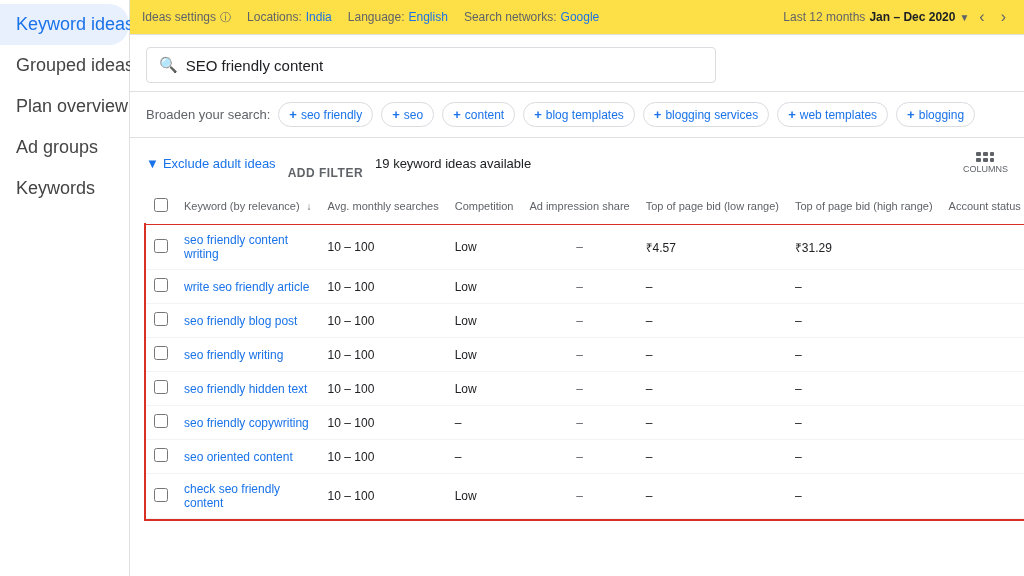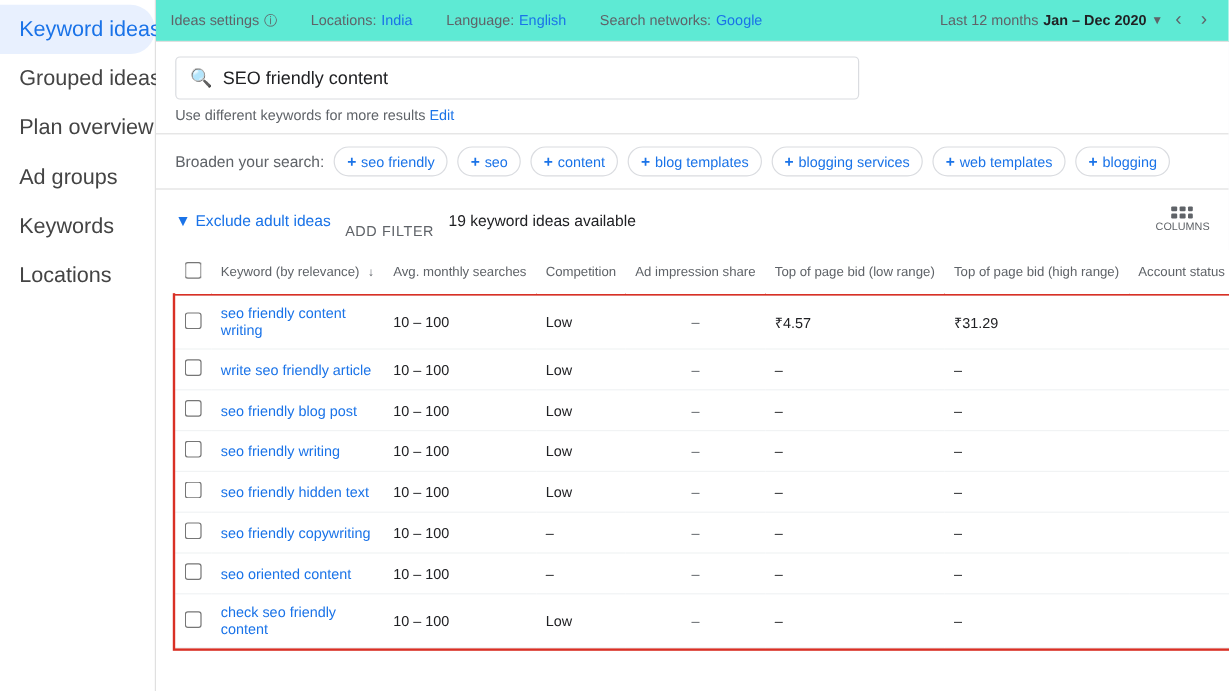--- a/index.html
+++ b/index.html
@@ -8,21 +8,21 @@
 
     
     .sidebar { width: 130px; background: #fff; border-right: 1px solid #e0e0e0; flex-shrink: 0; padding-top: 4px; }
     .sidebar-item { padding: 10px 16px; cursor: pointer; font-size: 18px; color: #444; white-space: nowrap; }
     .sidebar-item.active { background: #e8f0fe; color: #1a73e8; font-weight: 500; border-radius: 0 20px 20px 0; }
 
     
     .main { flex: 1; display: flex; flex-direction: column; overflow: hidden; background: #fff; }
 
     
-    .topbar { display: flex; align-items: center; padding: 6px 12px; border-bottom: 1px solid #e0e0e0; background: #5eead4; font-size: 12px; color: #5f6368; gap: 28px; flex-shrink: 0; }
+    .topbar { display: flex; align-items: center; padding: 6px 12px; border-bottom: 1px solid #e0e0e0; background: #fde047; font-size: 12px; color: #5f6368; gap: 16px; flex-shrink: 0; }
     .topbar-item { display: flex; align-items: center; gap: 4px; }
     .topbar-link { color: #1a73e8; font-weight: 500; text-decoration: none; cursor: pointer; }
     .topbar-nav { display: flex; align-items: center; gap: 4px; margin-left: auto; justify-content: center; }
     .nav-btn { background: none; border: none; cursor: pointer; color: #5f6368; font-size: 16px; padding: 2px 6px; }
     .date-range { display: flex; align-items: center; gap: 4px; cursor: pointer; }
     .chevron-down { font-size: 10px; }
 
     
     .search-area { padding: 12px 16px 8px; border-bottom: 1px solid #e0e0e0; flex-shrink: 0; }
     .search-box { display: flex; align-items: center; border: 1px solid #dadce0; border-radius: 4px; padding: 8px 12px; width: 570px; background: #fff; }
@@ -34,21 +34,21 @@
     
     .broaden-area { padding: 10px 16px; display: flex; align-items: center; gap: 8px; flex-wrap: wrap; border-bottom: 1px solid #e0e0e0; flex-shrink: 0; text-align: center; }
     .broaden-label { font-size: 13px; color: #5f6368; white-space: nowrap; }
     .broaden-chip { display: flex; align-items: center; border: 1px solid #dadce0; border-radius: 16px; padding: 4px 10px; font-size: 12px; color: #1a73e8; cursor: pointer; background: #fff; gap: 4px; white-space: nowrap; }
     .plus-icon { font-weight: bold; font-size: 13px; }
 
     
     .filter-bar { padding: 8px 16px; display: flex; align-items: center; gap: 12px; flex-shrink: 0; }
     .filter-btn { display: flex; align-items: center; gap: 4px; color: #1a73e8; font-size: 13px; cursor: pointer; }
     .funnel-icon { color: #1a73e8; }
-    .add-filter-btn { font-weight: 400; font-size: 12px; color: #5f6368; cursor: pointer; letter-spacing: 0.5px; margin-top: 20px; }
+    .add-filter-btn { font-weight: 700; font-size: 12px; color: #5f6368; cursor: pointer; letter-spacing: 0.5px; margin-top: 20px; }
     .keyword-count { font-size: 13px; color: #202124; }
     .columns-btn { margin-left: auto; display: flex; flex-direction: column; align-items: center; cursor: pointer; }
     .columns-icon { display: grid; grid-template-columns: 1fr 1fr 1fr; gap: 2px; width: 18px; }
     .col-bar { height: 4px; background: #5f6368; border-radius: 1px; }
     .columns-label { font-size: 9px; color: #5f6368; margin-top: 2px; }
 
     
     .table-wrapper { flex: 1; overflow-y: auto; padding: 0 16px 16px; }
     table { width: 100%; border-collapse: collapse; font-size: 12px; }
     thead th { padding: 10px 8px; text-align: left; font-size: 11px; color: #5f6368; font-weight: 500; border-bottom: 1px solid #e0e0e0; white-space: nowrap; position: sticky; top: 0; background: #fff; }
@@ -72,21 +72,20 @@
 
 <div class="app">
 
   <div class="sidebar">
 
   <div class="sidebar-item active">Keyword ideas</div>
       <div class="sidebar-item">Grouped ideas</div>
       <div class="sidebar-item">Plan overview</div>
       <div class="sidebar-item">Ad groups</div>
       <div class="sidebar-item">Keywords</div>
-      <div class="sidebar-item">Locations</div>
     </div>
 
   <div class="main">
 
     <div class="topbar">
       <div class="topbar-item">
         <span>Ideas settings</span>
         <span style="color:#5f6368;font-size:11px;">ⓘ</span>
       </div>
       <div class="topbar-item">
@@ -107,24 +106,20 @@
         <span class="chevron-down">▼</span>
         <button class="nav-btn">‹</button>
         <button class="nav-btn">›</button>
       </div>
     </div>
 
     <div class="search-area">
       <div class="search-box">
         <span class="search-icon">🔍</span>
         <input class="search-input" type="text" value="SEO friendly content" style="">
-      </div>
-      <div class="hint-text">
-        <span>Use different keywords for more results</span>
-        <a class="hint-link">Edit</a>
       </div>
     </div>
 
     <div class="broaden-area">
       <span class="broaden-label">Broaden your search:</span>
 
     <div class="broaden-chip">
           <span class="plus-icon">+</span>
           <span>seo friendly</span>
         </div>

